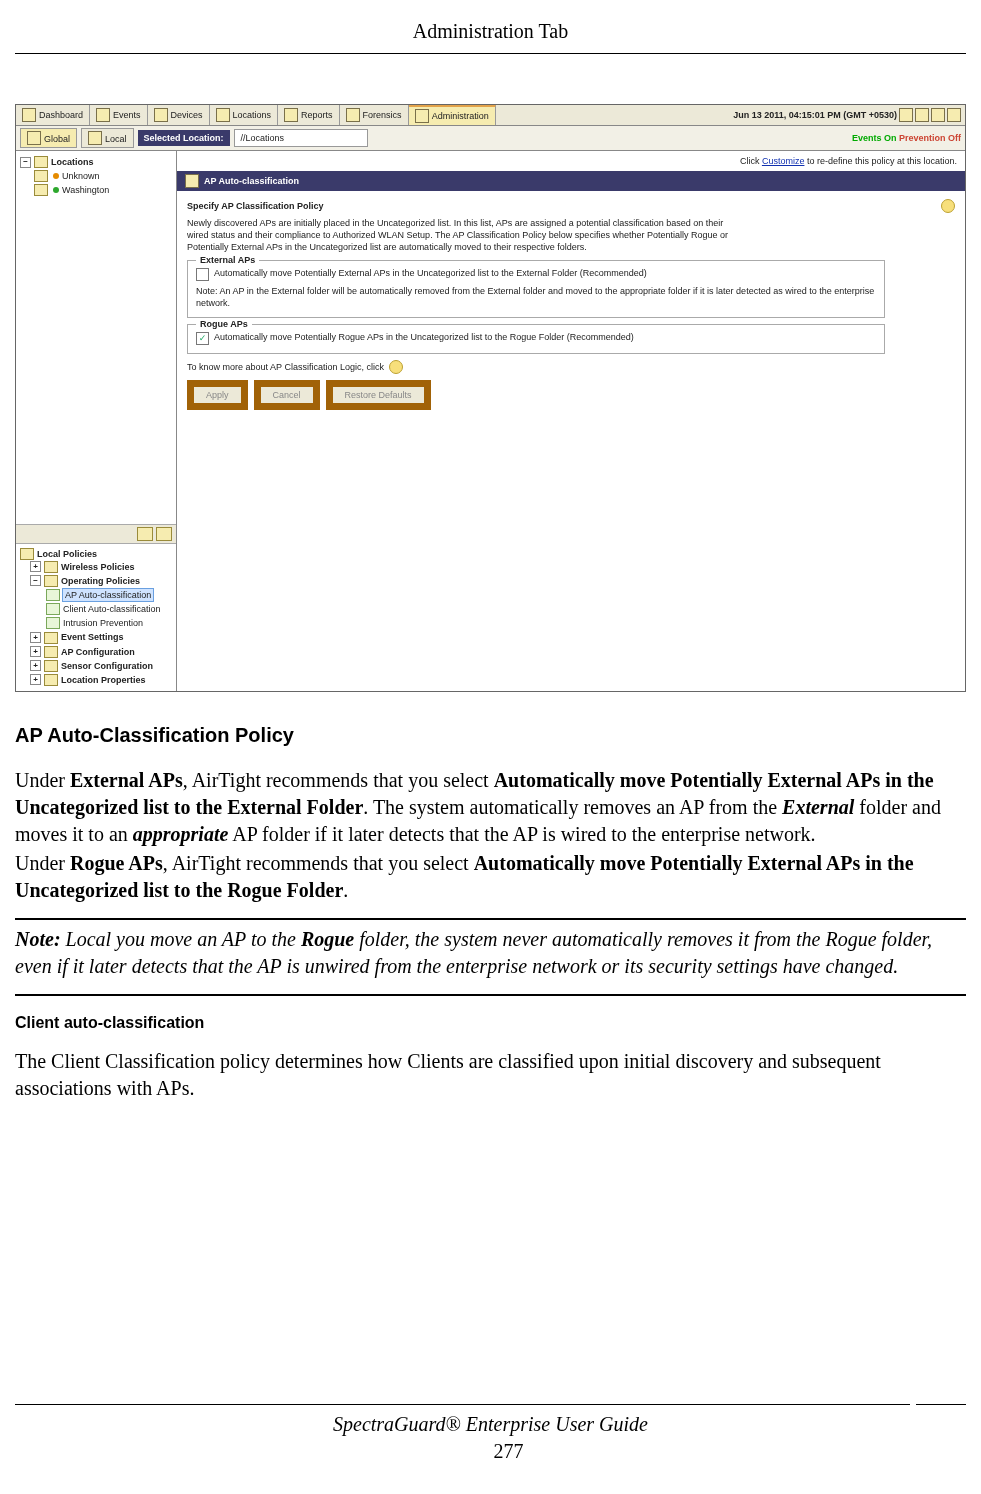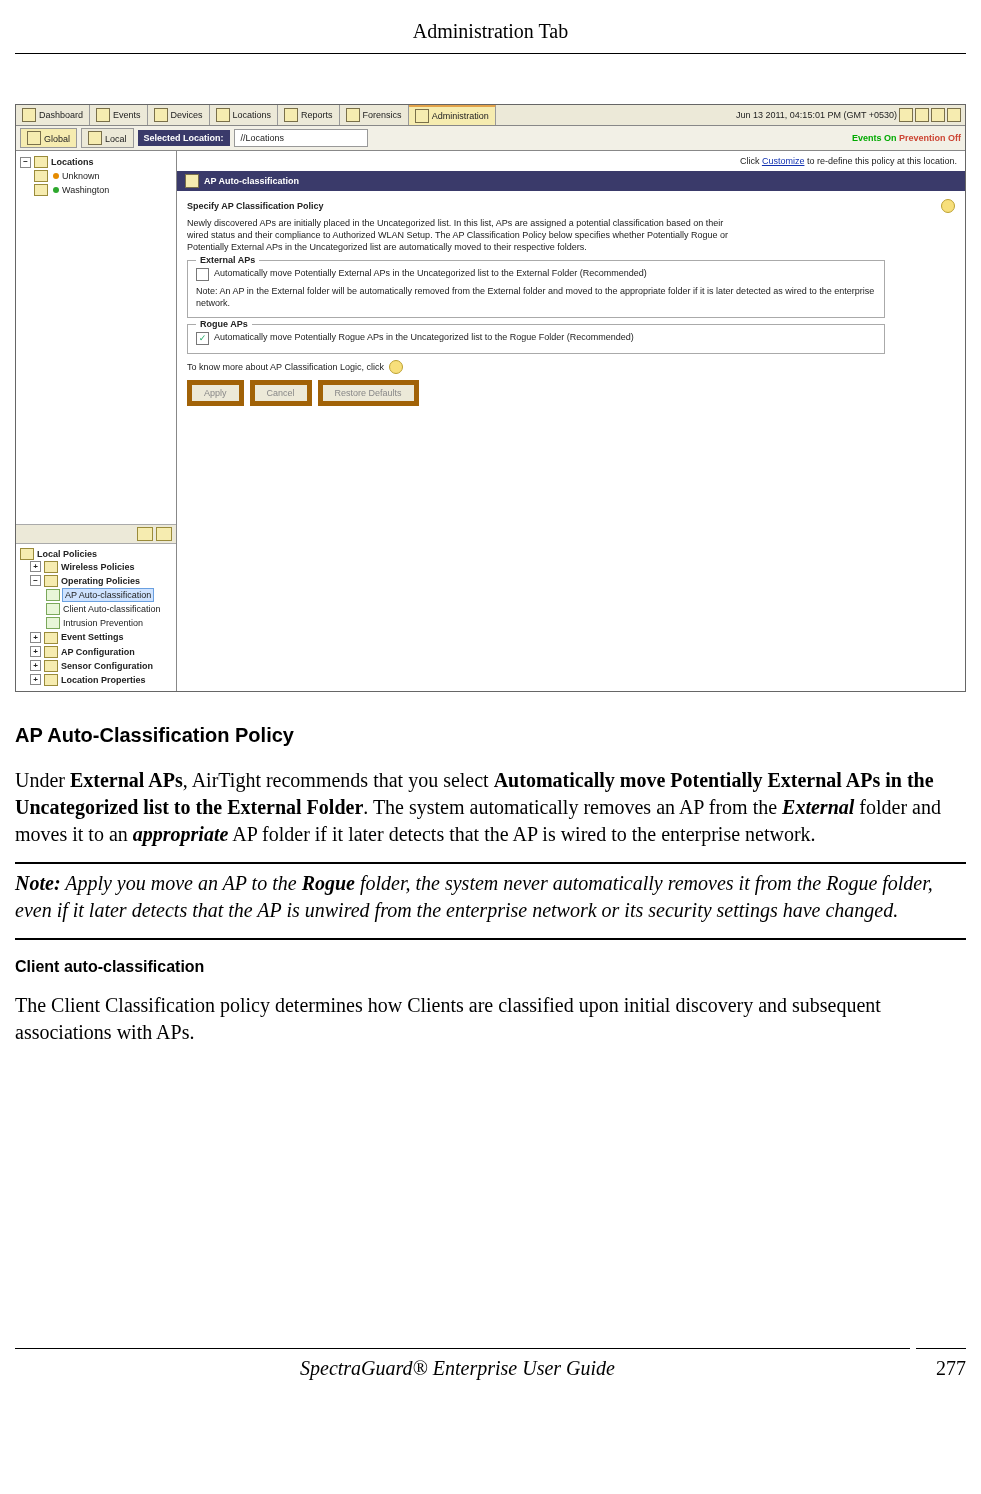--- a/index.html
+++ b/index.html
@@ -9,21 +9,21 @@
 .page-header{font-family:"Palatino Linotype",serif;text-align:center;font-size:20px;padding:18px 0 6px;}
 .hr{height:1px;background:#000;margin:2px 15px 0 15px;}
 .page-body{padding:0 15px 0 15px;}
 
 
 .app-shot{border:1px solid #666;margin:50px 0 30px 0;font-family:Verdana,Arial,sans-serif;font-size:9px;color:#222;background:#fff;}
 .app-menu{display:flex;align-items:stretch;border-bottom:1px solid #888;background:#ece9d8;}
 .app-menu .tab{display:flex;align-items:center;gap:3px;border-right:1px solid #999;padding:2px 6px;background:#ece9d8;white-space:nowrap;}
 .app-menu .tab.active{background:#f6ecb0;border-top:2px solid #e3a34a;}
 .app-menu .spacer{flex:1;}
-.app-menu .clock{display:flex;align-items:center;padding:0 4px;font-weight:normal;gap:2px;}
+.app-menu .clock{display:flex;align-items:center;padding:0 4px;font-weight:bold;gap:2px;}
 .mini-ico{width:12px;height:12px;border:1px solid #7a704a;background:#f6ecb0;display:inline-block;}
 .sub-bar{display:flex;align-items:center;border-bottom:1px solid #888;background:#f2f0e6;padding:2px 4px;gap:4px;}
 .sub-bar .btn{display:flex;align-items:flex-end;gap:3px;border:1px solid #999;background:#ece9d8;padding:2px 6px;}
 .sub-bar .btn.gl{background:#f6ecb0;}
 .sel-loc{background:#3a3a6a;color:#fff;padding:2px 6px;font-weight:bold;}
 .loc-path{background:#fff;border:1px solid #999;padding:2px 6px;flex:0 0 auto;min-width:120px;}
 .events-status{margin-left:auto;font-weight:bold;}
 .events-status .on{color:#0a0;}
 .events-status .off{color:#c43;}
 
@@ -57,31 +57,31 @@
 .panel-body .h{font-weight:bold;display:flex;align-items:center;gap:6px;}
 .bulb{width:12px;height:12px;border-radius:50%;background:#f7df7b;border:1px solid #bda132;display:inline-block;margin-left:auto;}
 .panel-body p{margin:4px 0;max-width:560px;}
 .fset{border:1px solid #aaa;margin:6px 0;padding:6px 8px 8px 8px;position:relative;max-width:680px;}
 .fset-legend{position:absolute;top:-7px;left:8px;background:#fff;padding:0 4px;font-weight:bold;}
 .chk-row{display:flex;align-items:flex-start;gap:5px;}
 .chk{width:11px;height:11px;border:1px solid #777;background:#fff;display:inline-flex;align-items:center;justify-content:center;font-size:9px;color:#2a6;flex:0 0 auto;margin-top:1px;}
 .note-line{margin-top:4px;}
 .know-row{margin-top:6px;display:flex;align-items:center;gap:5px;}
 .btn-row{display:flex;gap:6px;margin-top:6px;}
-.dlg-btn{border:5px solid #a16207;background:#ece9d8;color:#888;padding:2px 12px;}
+.dlg-btn{border:7px solid #a16207;background:#ece9d8;color:#888;padding:2px 12px;}
 
 
 .doc-h3{font-family:Verdana,Arial,sans-serif;font-weight:bold;font-size:20px;margin:30px 0 18px;}
 .doc-h3b{font-family:Verdana,Arial,sans-serif;font-weight:bold;font-size:16px;margin:16px 0 14px;}
 .doc-p{margin:0 0 2px;}
 .thick-rule{height:2px;background:#000;margin:14px 0 6px;}
 .note-block{font-style:italic;margin:6px 0;}
 .note-block b{font-style:italic;}
 
-.page-footer{display:flex;align-items:center;padding:6px 15px 20px 15px;font-style:italic;}
+.page-footer{display:flex;align-items:center;padding:6px 15px 20px 15px;font-style:italic;flex-direction:column;}
 .page-footer .title{flex:1;text-align:center;}
 .page-footer .num{font-style:normal;margin-left:36px;}
 .footer-rules{display:flex;gap:6px;margin:0 15px;}
 .footer-rules .r1{flex:1;height:1px;background:#000;}
 .footer-rules .r2{width:50px;height:1px;background:#000;}
 </style>
 </head>
 <body>
 
 <div class="page-header">Administration Tab</div>
@@ -265,24 +265,27 @@
       </div>
     </div>
   </div>
 </div>
 
 <div class="doc-h3">AP Auto-Classification Policy</div>
 
 <p class="doc-p">
   <span>Under </span><b>External APs</b><span>, AirTight recommends that you select </span><b>Automatically move Potentially External APs in the Uncategorized list to the External Folder</b><span>. The system automatically removes an AP from the </span><b><i>External</i></b><span> folder and moves it to an </span><b><i>appropriate</i></b><span> AP folder if it later detects that the AP is wired to the enterprise network.</span>
 </p>
+<p class="doc-p">
+  <span>Under </span><b>Rogue APs</b><span>, AirTight recommends that you select </span><b>Automatically move Potentially External APs in the Uncategorized list to the Rogue Folder</b><span>.</span>
+</p>
 
 <div class="thick-rule"></div>
 <p class="note-block">
-  <b>Note:</b><span> Apply you move an AP to the </span><b>Rogue</b><span> folder, the system never automatically removes it from the Rogue folder, even if it later detects that the AP is unwired from the enterprise network or its security settings have changed.</span>
+  <b>Note:</b><span> Local you move an AP to the </span><b>Rogue</b><span> folder, the system never automatically removes it from the Rogue folder, even if it later detects that the AP is unwired from the enterprise network or its security settings have changed.</span>
 </p>
 <div class="thick-rule"></div>
 
 <div class="doc-h3b">Client auto-classification</div>
 <p class="doc-p">The Client Classification policy determines how Clients are classified upon initial discovery and subsequent associations with APs.</p>
 
 </div>
 
 <div style="height:300px"></div>
 

